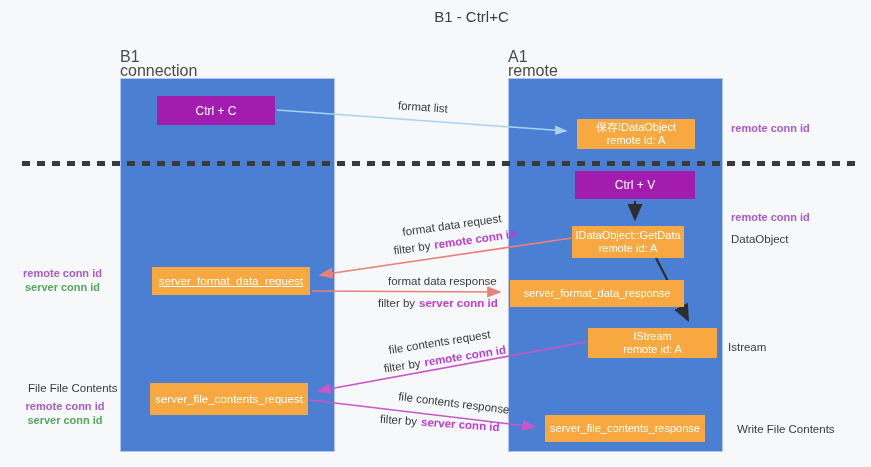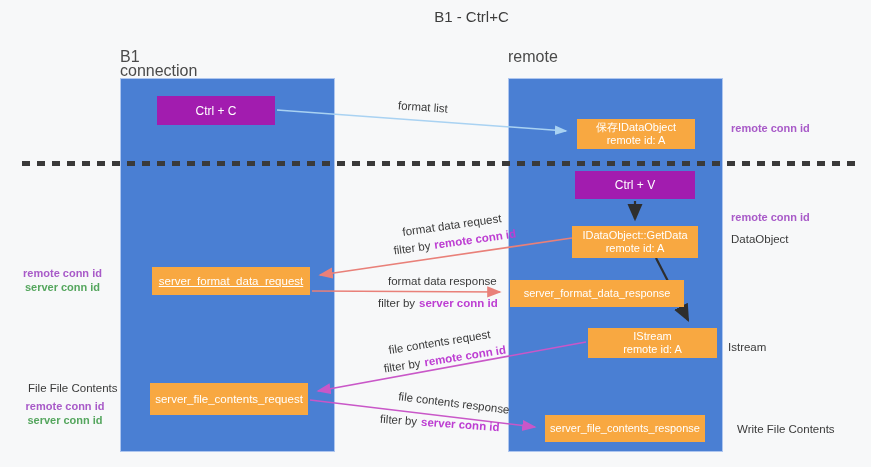--- a/index.html
+++ b/index.html
@@ -49,20 +49,21 @@
 
   <div class="title">
     <div>B1 - Ctrl+C</div>
   </div>
 
   <div class="hdr" style="left:120px;">
     <div>B1</div>
     <div>connection</div>
   </div>
   <div class="hdr" style="left:508px;">
+    <div>A1</div>
     <div>remote</div>
   </div>
 
   <div class="lane" style="left:120px;"></div>
   <div class="lane" style="left:508px;"></div>
 
   <div class="dashed"></div>
 
   <svg class="arrows" width="871" height="467" viewBox="0 0 871 467">
     <defs>
@@ -94,21 +95,21 @@
 
   <div class="box orange" style="left:577px;top:119px;width:118px;height:30px;">
     <div>保存IDataObject</div>
     <div>remote id: A</div>
   </div>
 
   <div class="box green" style="left:575px;top:171px;width:120px;height:28px;">
     <div>Ctrl + V</div>
   </div>
 
-  <div class="box orange" style="left:572px;top:226px;width:126px;height:32px;">
+  <div class="box orange" style="left:572px;top:226px;width:112px;height:32px;">
     <div>IDataObject::GetData</div>
     <div>remote id: A</div>
   </div>
 
   <div class="box orange" style="left:152px;top:267px;width:158px;height:28px;font-size:11.5px;text-decoration:underline;">
     <div>server_format_data_request</div>
   </div>
 
   <div class="box orange" style="left:510px;top:280px;width:174px;height:27px;">
     <div>server_format_data_response</div>

